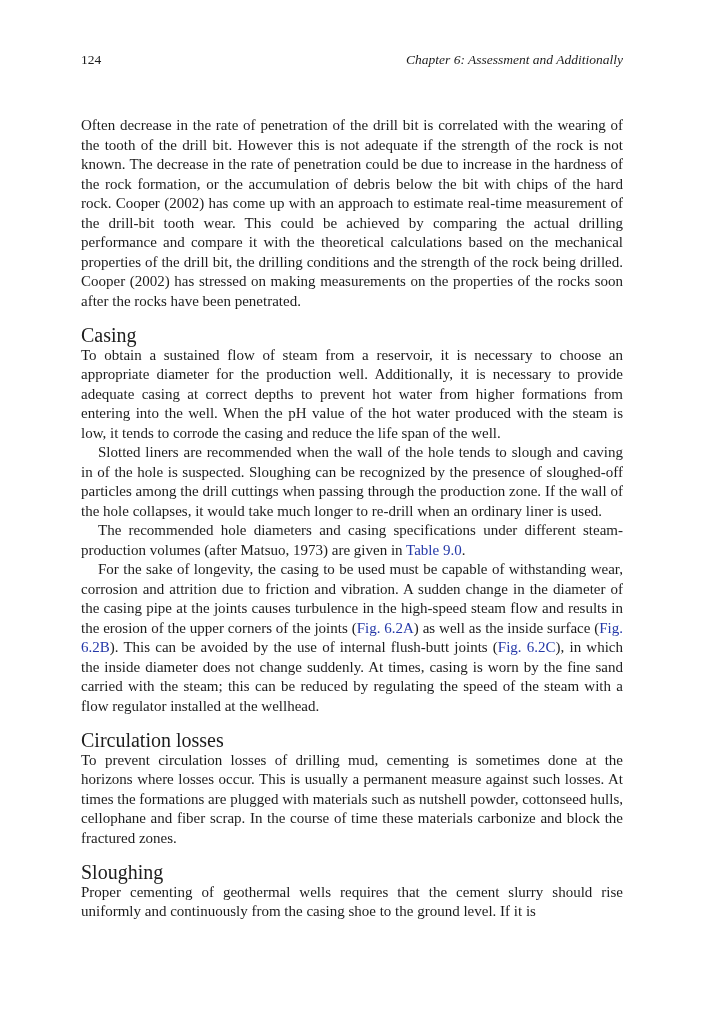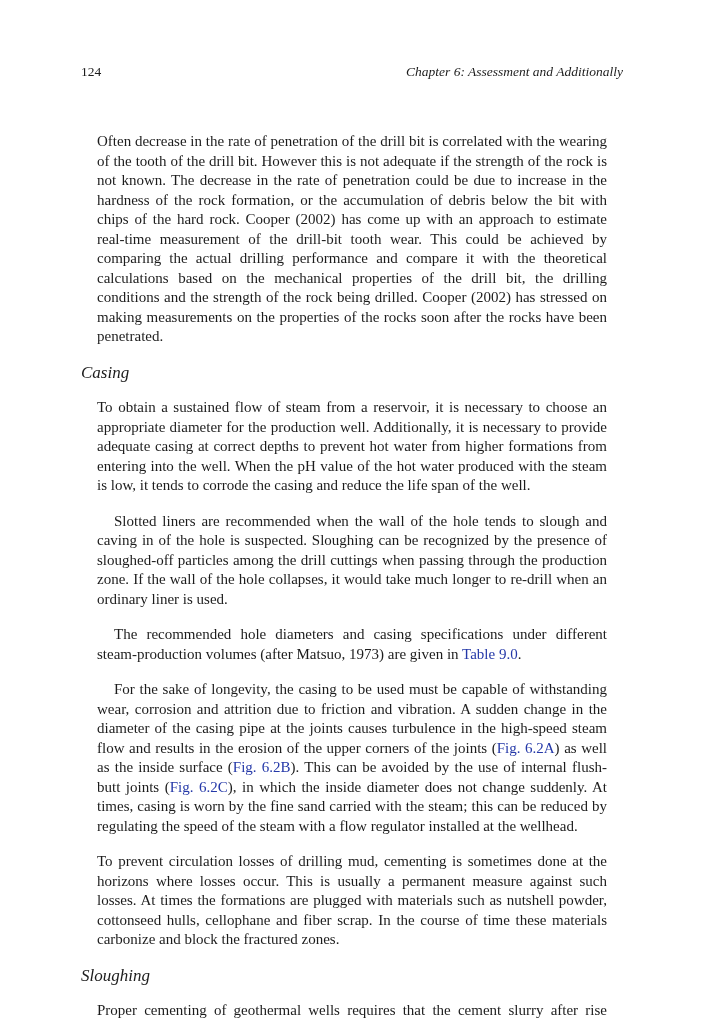--- a/index.html
+++ b/index.html
@@ -11,21 +11,21 @@
     position: relative;
     width: 704px;
     height: 1024px;
     background: var(--bg-color, #ffffff);
     font-family: "Liberation Serif", "DejaVu Serif", serif;
     color: var(--text-color, #1c1c1c);
     overflow: hidden;
   }
   .running-header {
     position: absolute;
-    top: 64px;
+    top: 52px;
     left: 81px;
     width: 542px;
     display: flex;
     justify-content: space-between;
     align-items: baseline;
     font-size: 13.5px;
     line-height: 16px;
   }
   .running-title {
     font-style: italic;
@@ -33,31 +33,30 @@
   .page-body {
     position: absolute;
     top: 116px;
     left: 81px;
     width: 542px;
     font-size: 15px;
     line-height: 19.5px;
     text-align: justify;
   }
   .paragraph {
-    margin: 16px;
+    margin: 0;
   }
   .paragraph.indent {
     text-indent: 17px;
     font-family: Liberation Serif, serif;
   }
   .section-heading {
     margin: 15px 0 0 0;
-    font-size: 17px;
+    font-size: 20px;
     line-height: 19.5px;
-    font-style: italic;
     font-weight: normal;
     text-align: left;
   }
   .xref {
     color: var(--link-color, #2438a8);
     cursor: pointer;
   }
 </style>
 </head>
 <body>
@@ -67,17 +66,18 @@
     <span class="page-number">124</span>
     <span class="running-title">Chapter 6: Assessment and Additionally</span>
   </div>
   <div class="page-body">
       <p class="paragraph">Often decrease in the rate of penetration of the drill bit is correlated with the wearing of the tooth of the drill bit. However this is not adequate if the strength of the rock is not known. The decrease in the rate of penetration could be due to increase in the hardness of the rock formation, or the accumulation of debris below the bit with chips of the hard rock. Cooper (2002) has come up with an approach to estimate real-time measurement of the drill-bit tooth wear. This could be achieved by comparing the actual drilling performance and compare it with the theoretical calculations based on the mechanical properties of the drill bit, the drilling conditions and the strength of the rock being drilled. Cooper (2002) has stressed on making measurements on the properties of the rocks soon after the rocks have been penetrated.</p>
       <h3 class="section-heading">Casing</h3>
       <p class="paragraph">To obtain a sustained flow of steam from a reservoir, it is necessary to choose an appropriate diameter for the production well. Additionally, it is necessary to provide adequate casing at correct depths to prevent hot water from higher formations from entering into the well. When the pH value of the hot water produced with the steam is low, it tends to corrode the casing and reduce the life span of the well.</p>
       <p class="paragraph indent">Slotted liners are recommended when the wall of the hole tends to slough and caving in of the hole is suspected. Sloughing can be recognized by the presence of sloughed-off particles among the drill cuttings when passing through the production zone. If the wall of the hole collapses, it would take much longer to re-drill when an ordinary liner is used.</p>
       <p class="paragraph indent">The recommended hole diameters and casing specifications under different steam-production volumes (after Matsuo, 1973) are given in <span class="xref">Table 9.0</span>.</p>
       <p class="paragraph indent">For the sake of longevity, the casing to be used must be capable of withstanding wear, corrosion and attrition due to friction and vibration. A sudden change in the diameter of the casing pipe at the joints causes turbulence in the high-speed steam flow and results in the erosion of the upper corners of the joints (<span class="xref">Fig. 6.2A</span>) as well as the inside surface (<span class="xref">Fig. 6.2B</span>). This can be avoided by the use of internal flush-butt joints (<span class="xref">Fig. 6.2C</span>), in which the inside diameter does not change suddenly. At times, casing is worn by the fine sand carried with the steam; this can be reduced by regulating the speed of the steam with a flow regulator installed at the wellhead.</p>
+      <h3 class="section-heading">Circulation losses</h3>
       <p class="paragraph">To prevent circulation losses of drilling mud, cementing is sometimes done at the horizons where losses occur. This is usually a permanent measure against such losses. At times the formations are plugged with materials such as nutshell powder, cottonseed hulls, cellophane and fiber scrap. In the course of time these materials carbonize and block the fractured zones.</p>
       <h3 class="section-heading">Sloughing</h3>
-      <p class="paragraph">Proper cementing of geothermal wells requires that the cement slurry after rise uniformly and continuously from the casing shoe to the ground level. If it is</p>
+      <p class="paragraph">Proper cementing of geothermal wells requires that the cement slurry should rise uniformly and continuously from the casing shoe to the ground level. If it is</p>
     </div>
 </div>
 
 </body></html>

